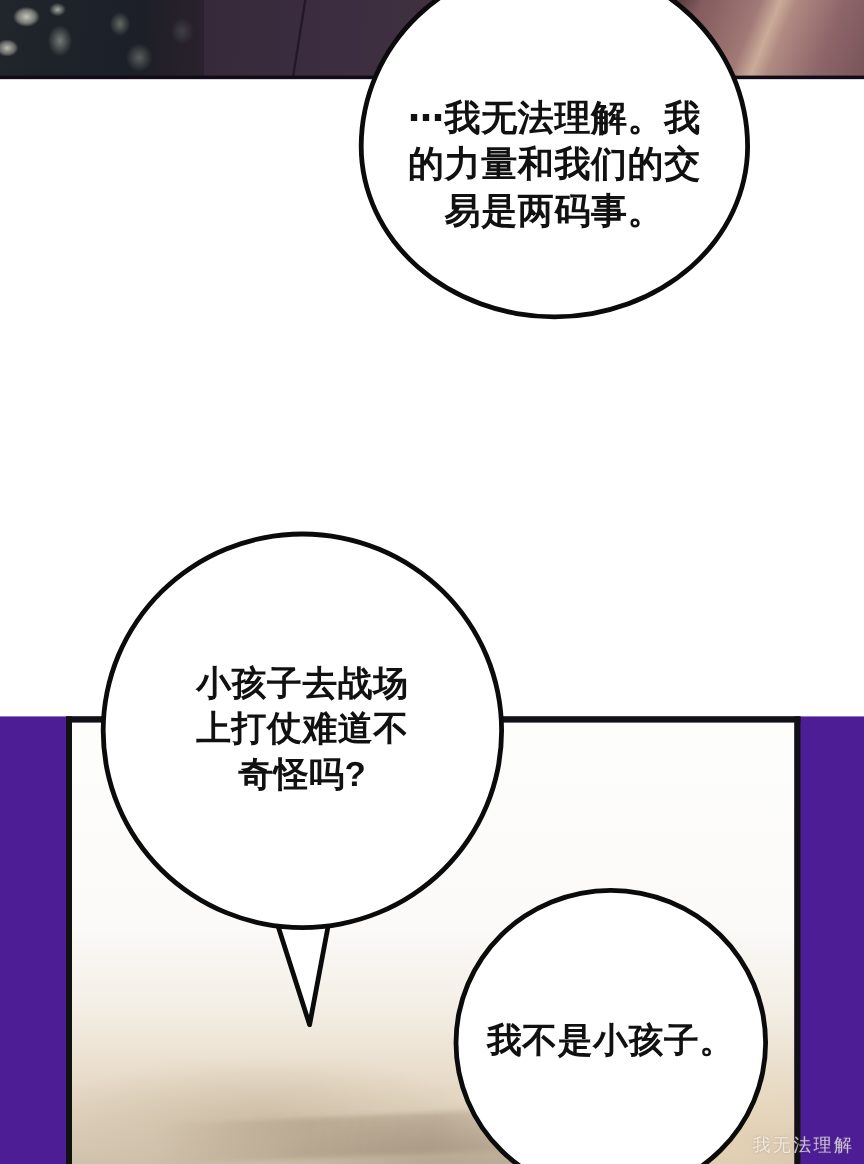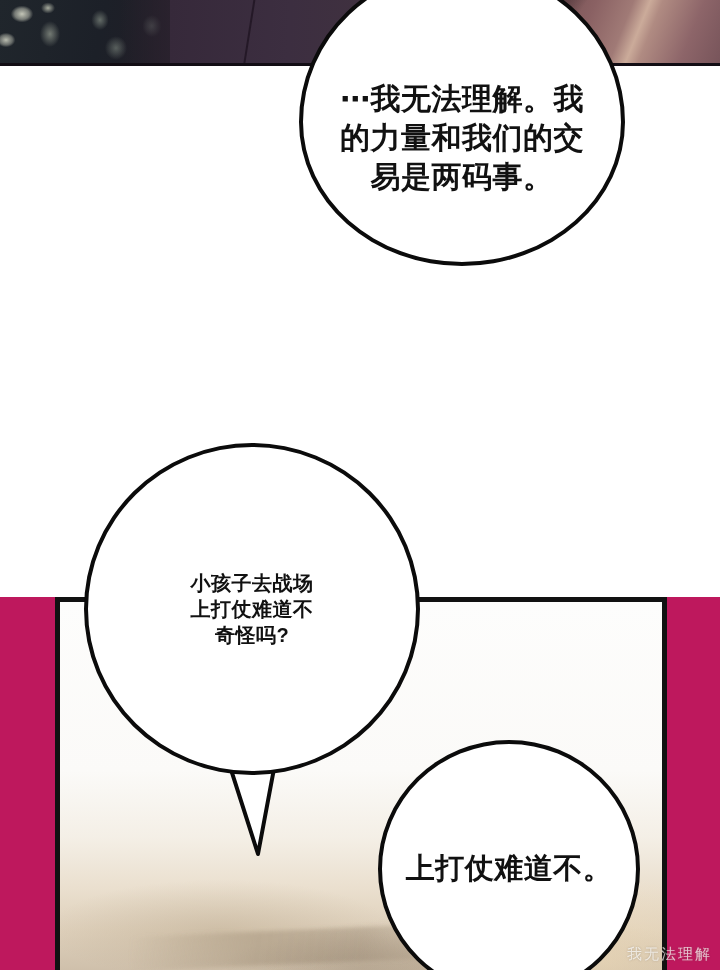--- a/index.html
+++ b/index.html
@@ -10,21 +10,21 @@
   }
   body {
     font-family: "Liberation Sans", "DejaVu Sans", sans-serif;
   }
 
   #page {
     position: relative;
     width: 720px;
     height: 970px;
     overflow: hidden;
-    background: #be185d;
+    background: #4c1d95;
   }
 
   
   .top-panel {
     position: absolute;
     left: 0;
     top: 0;
     width: 720px;
     height: 66px;
     overflow: hidden;
@@ -188,21 +188,21 @@
   
   #bubble-2 {
     left: 84px;
     top: 443px;
     width: 336px;
     height: 332px;
     border-radius: 50%;
     z-index: 6;
   }
   #bubble-2 .bubble-text {
-    font-size: 20px;
+    font-size: 29px;
     line-height: 1.30;
   }
   .tail-2 {
     position: absolute;
     left: 222px;
     top: 752px;
     width: 60px;
     height: 104px;
     z-index: 5;
   }
@@ -270,18 +270,18 @@
 易是两码事。</div>
   </div>
 
   <div class="bubble" id="bubble-2">
     <div class="bubble-text">小孩子去战场
 上打仗难道不
 奇怪吗?</div>
   </div>
 
   <div class="bubble" id="bubble-3">
-    <div class="bubble-text">上打仗难道不。</div>
+    <div class="bubble-text">我不是小孩子。</div>
   </div>
 
   <div class="watermark">我无法理解</div>
 
 </div>
 
 </body></html>

